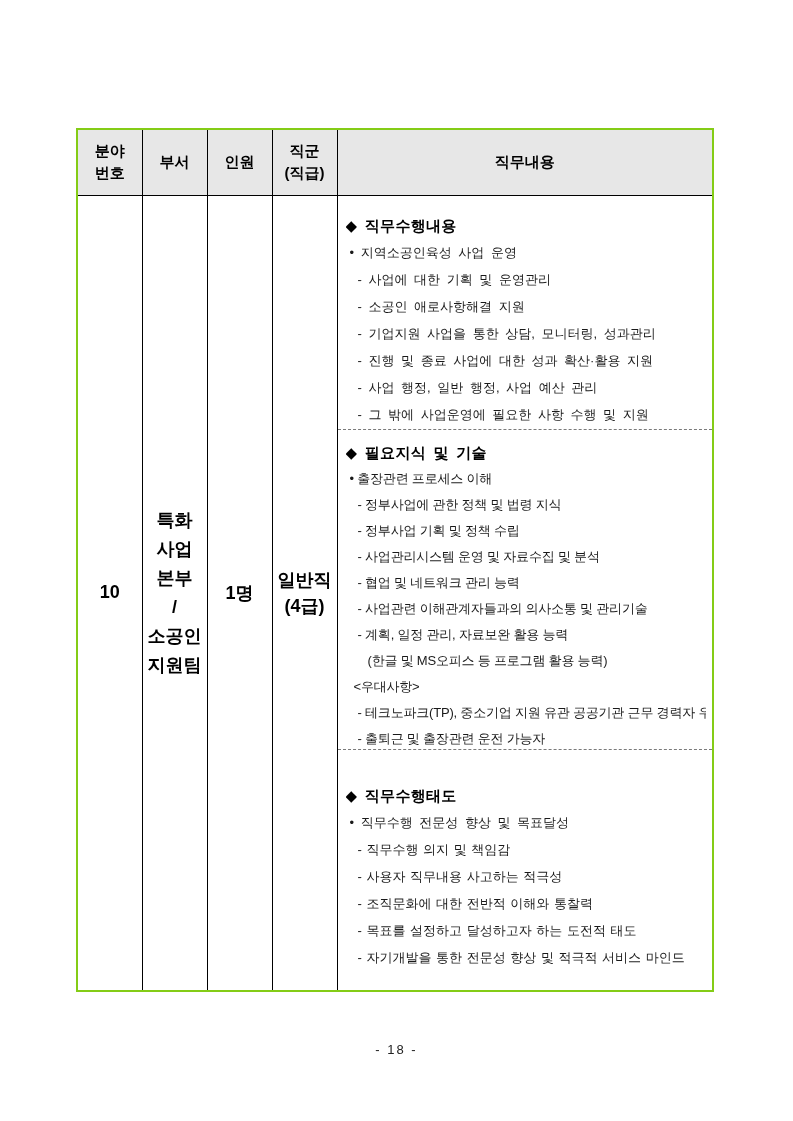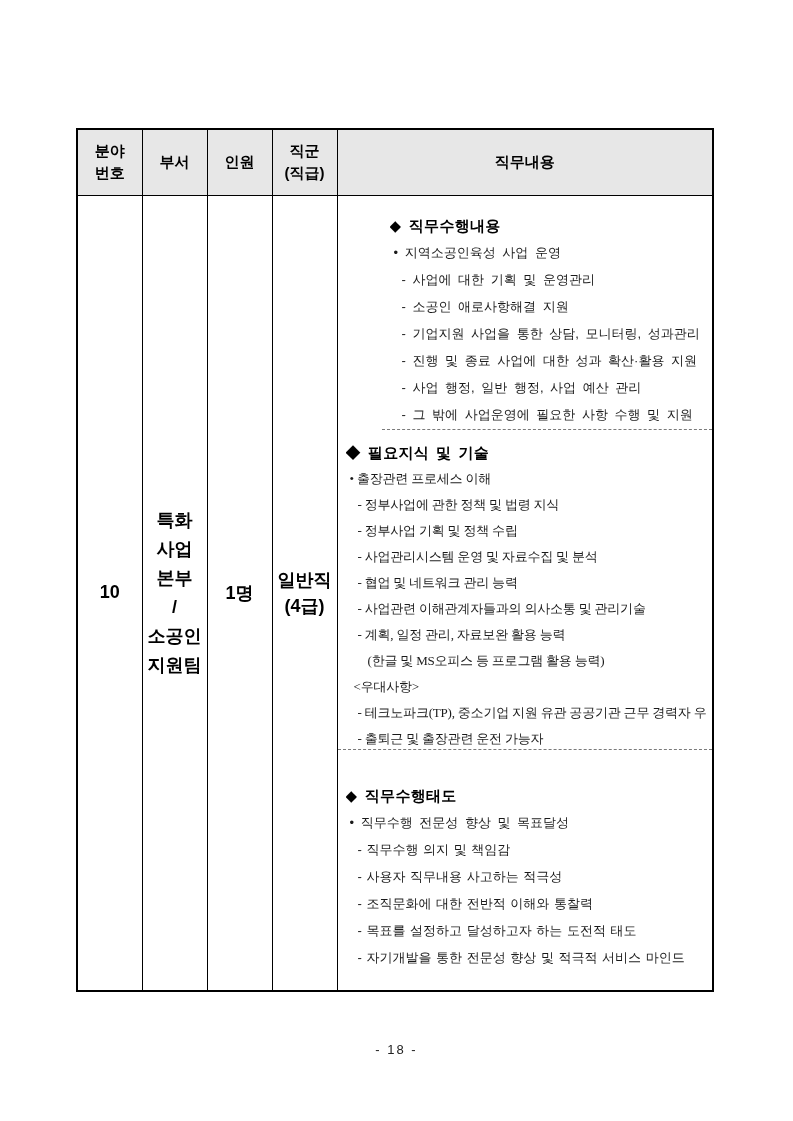--- a/index.html
+++ b/index.html
@@ -30,21 +30,21 @@
     position: absolute;
     left: 76px;
     top: 128px;
     width: 636px;
     border-collapse: collapse;
     table-layout: fixed;
   }
   table.job-table, table.job-table th, table.job-table td {
     border: 1.5px solid #000;
   }
-  table.job-table { border: 2px solid #000000; }
+  table.job-table { border: 2px solid #84cc16; }
   th.hdr {
     background: #e7e7e7;
     height: 66px;
     font-size: 15px;
     font-weight: bold;
     text-align: center;
     vertical-align: middle;
     line-height: 22px;
     border-bottom: 2px solid #000;
   }
@@ -59,31 +59,31 @@
   td.meta .stack2 { line-height: 26px; }
   td.content-cell {
     vertical-align: top;
     padding: 0;
     background: #fff;
   }
   .section {
     padding-left: 8px;
     padding-right: 6px;
   }
-  .sec1 { height: 234px; padding-top: 16px; border-bottom: 1px dashed #7a7a7a; margin-left: 44px; }
+  .sec1 { height: 234px; padding-top: 16px; border-bottom: 1px dashed #7a7a7a; }
   .sec2 { height: 320px; padding-top: 10px; border-bottom: 1px dashed #7a7a7a; }
   .sec3 { height: 240px; padding-top: 32px; }
   .line {
     font-size: 13px;
     line-height: 27px;
     color: #1a1a1a;
     white-space: nowrap;
     overflow: hidden;
   }
-  .sec2 .line { line-height: 26px; letter-spacing: -0.2px; font-family: Liberation Serif, serif; }
+  .sec2 .line { line-height: 26px; letter-spacing: -0.2px; }
   .line.heading {
     font-weight: bold;
     font-size: 15px;
     color: #000;
     letter-spacing: 0.3px;
     word-spacing: 3px;
   }
   .line.bullet { padding-left: 4px; }
   .line.dash  { padding-left: 12px; }
   .sec1 .line.bullet, .sec1 .line.dash, .sec3 .line.bullet { word-spacing: 3px; }

